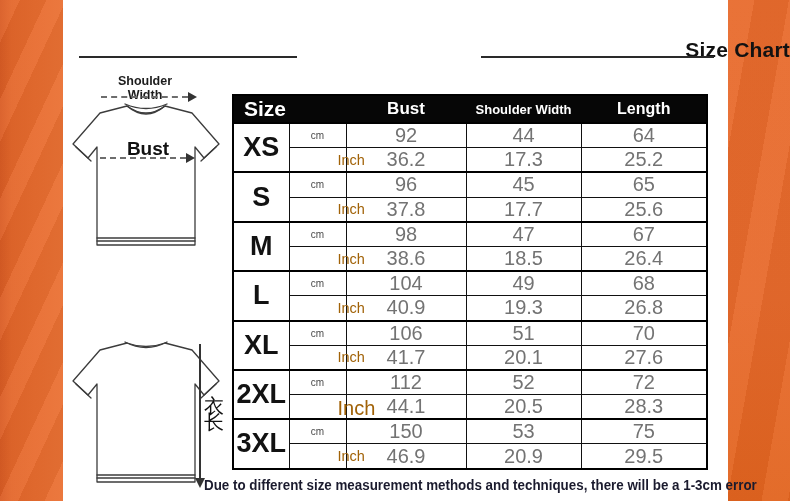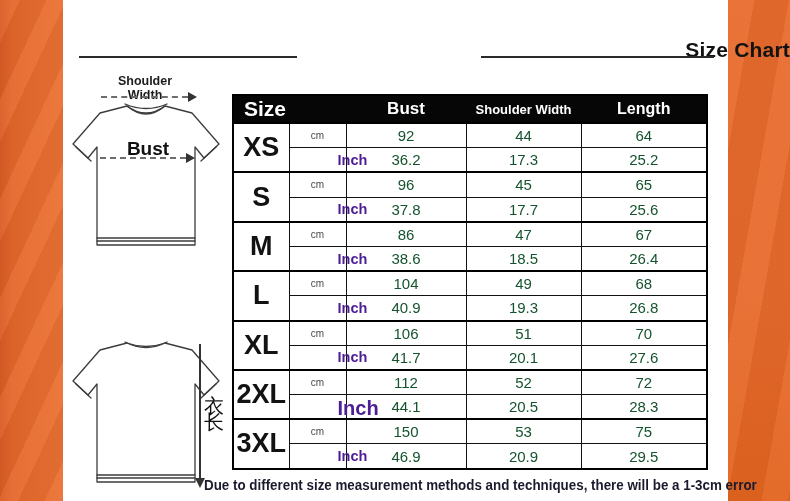--- a/index.html
+++ b/index.html
@@ -63,22 +63,22 @@
   .size-table thead tr { height:28px; }
   .size-table thead th { background:#060606; color:#fff; border-color:#060606; }
   .th-size { text-align:left !important; padding-left:10px !important; font-size:21px; font-weight:bold; }
   .th-bust { font-size:17px; font-weight:bold; }
   .th-shoulder { font-size:13px; font-weight:bold; }
   .th-length { font-size:16px; font-weight:bold; }
   .size-table tbody tr { height:24.7px; }
   .size-table tbody tr.group-first td { border-top:2px solid #000; }
   td.size-cell { font-size:27px; font-weight:bold; color:#121212; line-height:1; }
   td.unit-cell { font-size:10px; color:#4a4a4a; }
-  td.unit-cell.unit-inch { font-size:14.5px; font-weight:bold; color:#4c1d95;padding-left:48px; }
-  td.value-cell { font-size:15px; color:#14532d; }
+  td.unit-cell.unit-inch { font-size:14.5px; font-weight:normal; color:#a16207;padding-left:48px; }
+  td.value-cell { font-size:20px; color:#737373; }
   
   .size-table tbody tr:nth-child(12) td.unit-inch { font-size:20px; position:relative; top:2px; }
 
   .footnote { position:absolute; left:204px; top:477px; width:524px; white-space:nowrap;
     font-size:14px; font-weight:bold; color:#1b1b2e; transform:scaleX(0.955); transform-origin:left center; }
 
   svg .ln { fill:none; stroke:#3c3c3c; stroke-width:1.3; stroke-linejoin:round; stroke-linecap:round; }
   svg .body { fill:#ffffff; }
 </style>
 </head>
@@ -165,21 +165,21 @@
           </tr>
           <tr>
             <td class="unit-cell unit-inch">Inch</td>
             <td class="value-cell">37.8</td>
             <td class="value-cell">17.7</td>
             <td class="value-cell">25.6</td>
           </tr>
           <tr class="group-first">
             <td class="size-cell" rowspan="2">M</td>
             <td class="unit-cell unit-cm">cm</td>
-            <td class="value-cell">86</td>
+            <td class="value-cell">98</td>
             <td class="value-cell">47</td>
             <td class="value-cell">67</td>
           </tr>
           <tr>
             <td class="unit-cell unit-inch">Inch</td>
             <td class="value-cell">38.6</td>
             <td class="value-cell">18.5</td>
             <td class="value-cell">26.4</td>
           </tr>
           <tr class="group-first">

